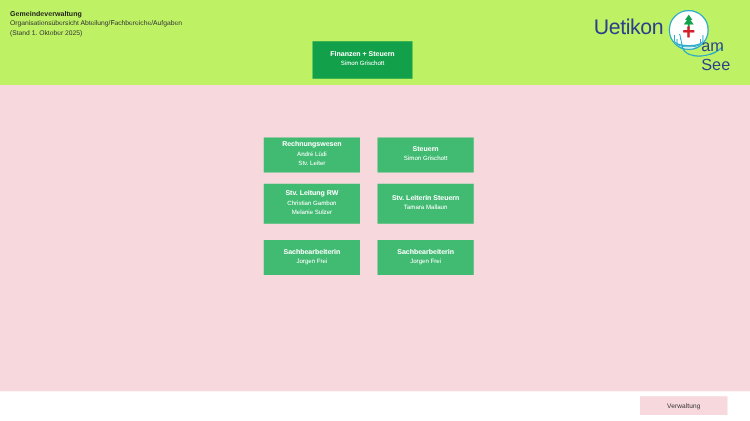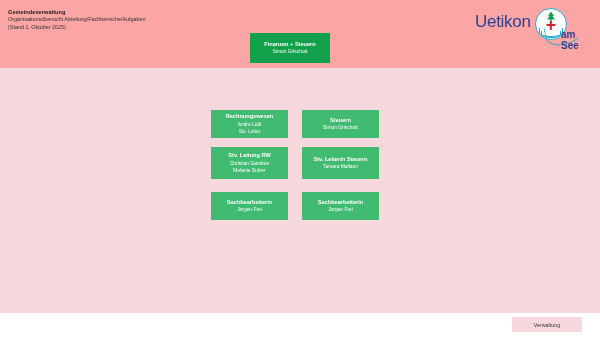--- a/index.html
+++ b/index.html
@@ -15,21 +15,21 @@
     font-family: "Liberation Sans", sans-serif;
     color: #222222;
   }
 
   
   .header {
     position: absolute;
     left: 0; top: 0;
     width: 600px;
     height: 68px;
-    background: #fca5a5;
+    background: #bef264;
   }
   .header-text {
     position: absolute;
     left: 8px;
     top: 9px;
     line-height: 1.32;
   }
   .header-title {
     font-size: 5.6px;
     font-weight: bold;
@@ -63,23 +63,22 @@
     font-size: 17px;
     font-weight: 400;
     color: #2b3f8c;
     letter-spacing: -0.3px;
     font-family: "Liberation Sans", sans-serif;
   }
   .logo-amsee {
     position: absolute;
     left: 88px;
     top: 22px;
-    font-size: 10px;
+    font-size: 13px;
     color: #2b3f8c;
-    font-weight: bold;
   }
   .logo-badge {
     position: absolute;
     left: 62px;
     top: 1px;
     width: 30px;
     height: 30px;
     border-radius: 50%;
     background: #ffffff;
     border: 1.4px solid #2aa9c9;

